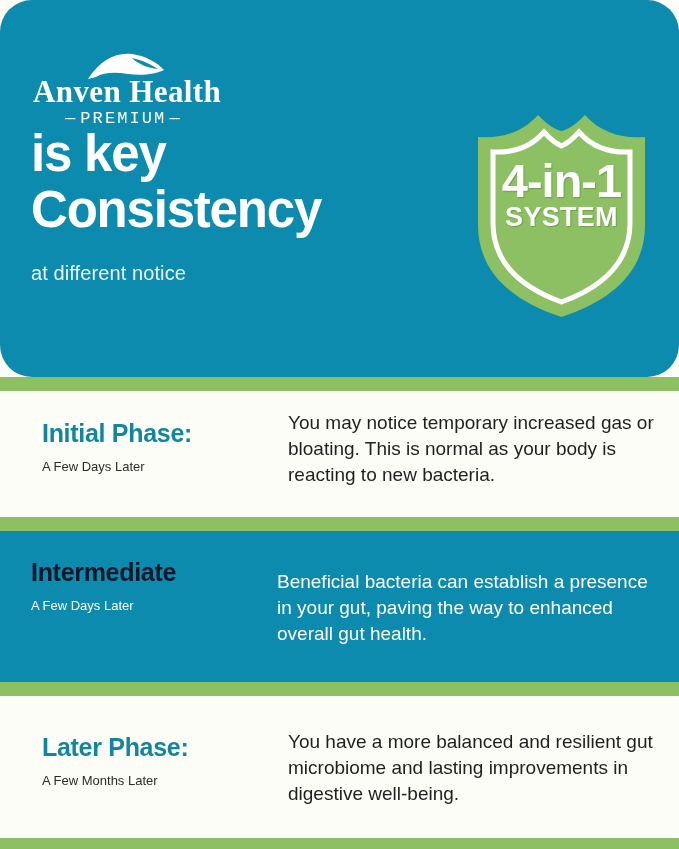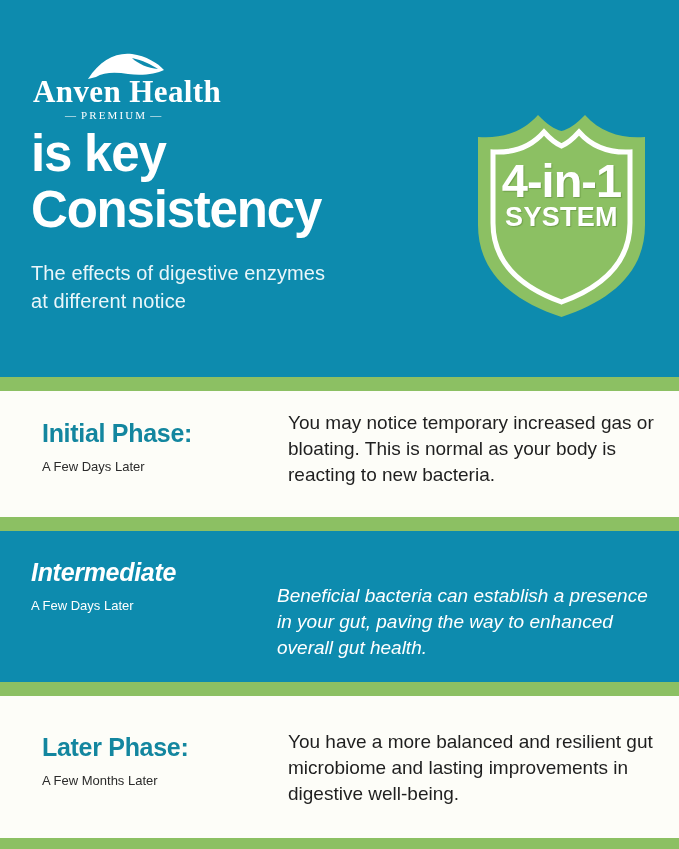--- a/index.html
+++ b/index.html
@@ -16,20 +16,21 @@
   }
 
   
   .hero {
     position: absolute;
     left: 0; top: 0;
     width: 679px;
     height: 377px;
     background: #0d8bae;
     overflow: hidden;
+    border-radius: 32px;
   }
 
   .logo-block {
     position: absolute;
     left: 33px;
     top: 52px;
     width: 300px;
   }
   .logo-leaf {
     position: absolute;
@@ -46,22 +47,22 @@
     font-weight: bold;
     font-size: 31px;
     letter-spacing: 0.4px;
     color: #ffffff;
     white-space: nowrap;
   }
   .logo-premium {
     position: absolute;
     left: 29px;
     top: 57px;
-    font-family: Liberation Serif, serif;
-    font-size: 11px;
+    font-family: Liberation Mono, monospace;
+    font-size: 17px;
     letter-spacing: 2.1px;
     color: #ffffff;
     white-space: nowrap;
   }
   .logo-premium .dash {
     display: inline-block;
     padding: 0 3px;
   }
 
   .hero-title {
@@ -140,21 +141,21 @@
     left: 31px;
     width: 235px;
   }
   .phase-title {
     font-size: 25px;
     font-weight: bold;
     line-height: 30px;
     letter-spacing: -0.3px;
     color: #13869f;
   }
-  .section.teal .phase-title { color: #ffffff; font-style: italic; }
+  .section.teal .phase-title { color: #0f172a; }
   .phase-when {
     margin-top: 7px;
     font-size: 13px;
     line-height: 24px;
     color: #2b2b2b;
   }
   .section.teal .phase-when { color: #ffffff; }
 
   .phase-body {
     position: absolute;
@@ -183,21 +184,20 @@
       <span class="dash">—</span><span>PREMIUM</span><span class="dash">—</span>
     </div>
   </div>
 
   <div class="hero-title">
     <div>is key</div>
     <div>Consistency</div>
   </div>
 
   <div class="hero-sub">
-    <div>The effects of digestive enzymes</div>
     <div>at different notice</div>
   </div>
 
   <div class="badge">
     <svg width="195" height="215" viewBox="0 0 195 215" aria-hidden="true">
       <path d="M8 32 C 30 34, 52 28, 68 10 C 78 20, 84 24, 91.5 26 C 99 24, 105 20, 115 10 C 131 28, 153 34, 175 32 L 175 120 C 175 168, 140 196, 91.5 212 C 43 196, 8 168, 8 120 Z" fill="#8cc063"></path>
       <path d="M23 47 C 43 48, 61 42, 74 27 C 82 36, 87 39, 91.5 41 C 96 39, 101 36, 109 27 C 122 42, 140 48, 160 47 L 160 118 C 160 159, 130 183, 91.5 197 C 53 183, 23 159, 23 118 Z" fill="none" stroke="#ffffff" stroke-width="5"></path>
     </svg>
     <div class="badge-text">
       <div class="badge-main">4-in-1</div>
@@ -218,21 +218,21 @@
 
 <div class="band" style="top:517px; height:14px;"></div>
 
 <div class="section teal" style="top:531px; height:151px;">
   <div class="phase-left" style="top:26px;">
     <div class="phase-title">
       <div>Intermediate</div>
     </div>
     <div class="phase-when">A Few Days Later</div>
   </div>
-  <div class="phase-body" style="top:52px;font-style:italic;">Beneficial bacteria can establish a presence in your gut, paving the way to enhanced overall gut health.</div>
+  <div class="phase-body" style="top:38px;">Beneficial bacteria can establish a presence in your gut, paving the way to enhanced overall gut health.</div>
 </div>
 
 <div class="band" style="top:682px; height:14px;"></div>
 
 <div class="section light" style="top:696px; height:142px;">
   <div class="phase-left" style="top:36px;">
     <div class="phase-title">Later Phase:</div>
     <div class="phase-when">A Few Months Later</div>
   </div>
   <div class="phase-body" style="top:33px;">You have a more balanced and resilient gut microbiome and lasting improvements in digestive well-being.</div>

